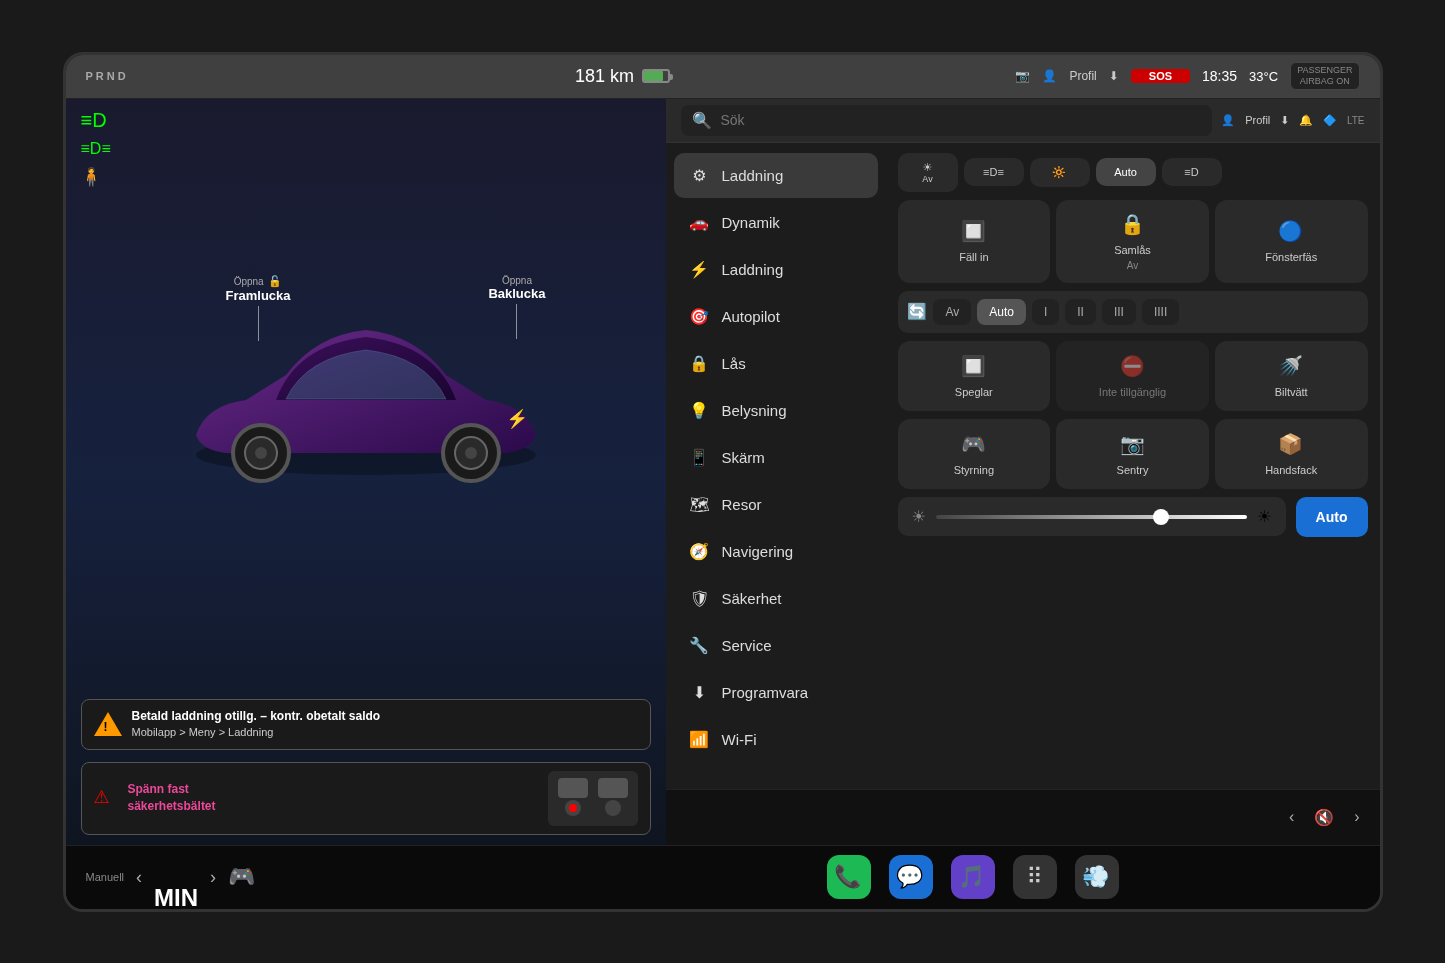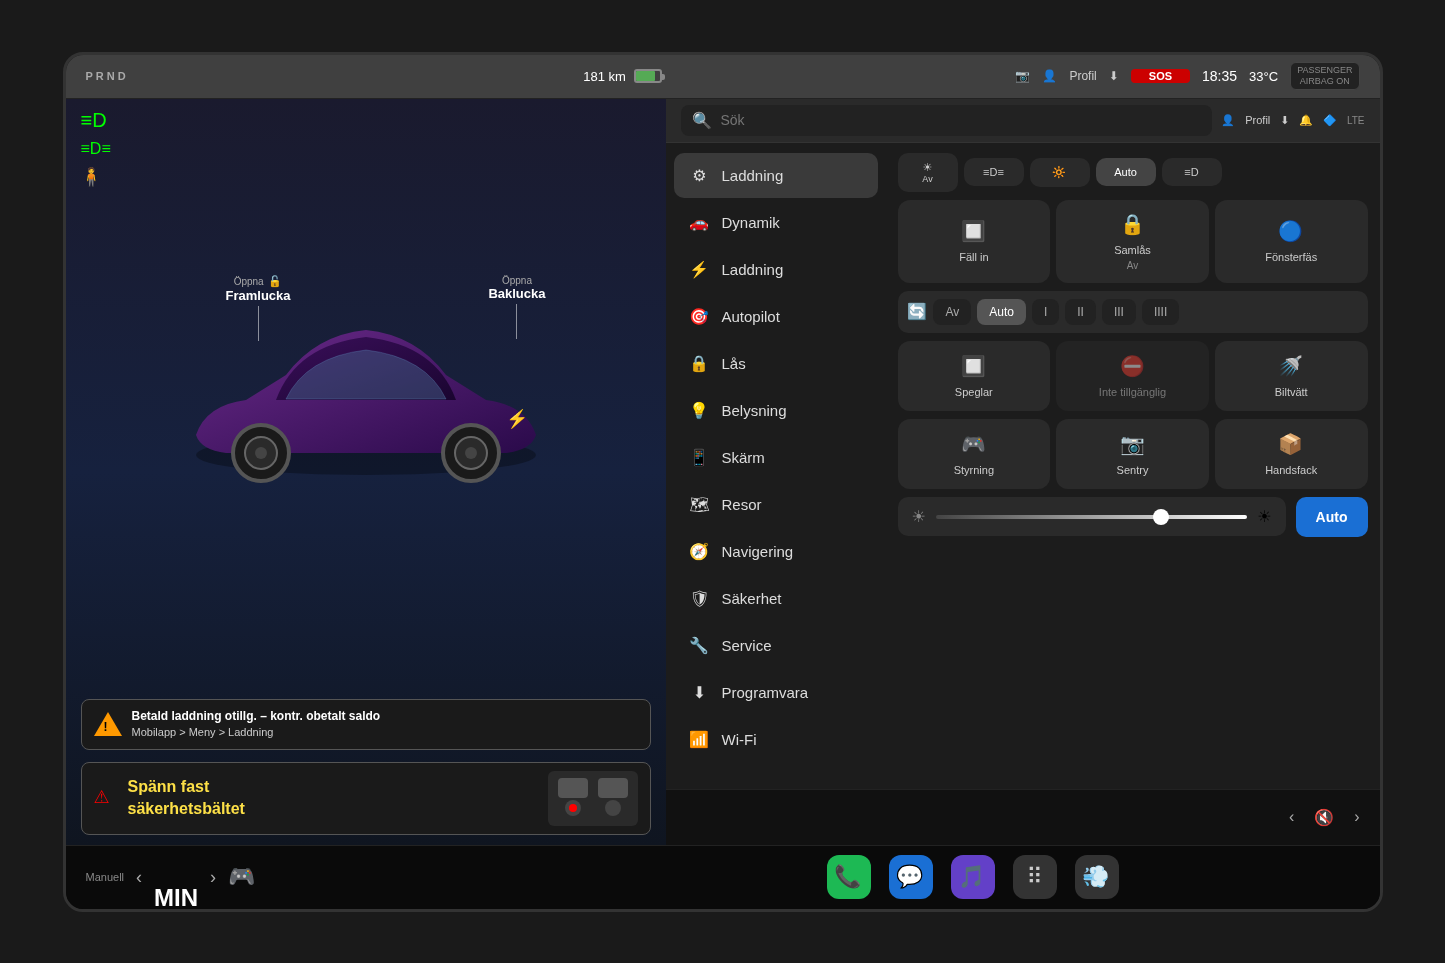--- a/index.html
+++ b/index.html
@@ -53,21 +53,21 @@
       flex: 1;
       display: flex;
       align-items: center;
       justify-content: center;
       gap: 8px;
       color: #ccc;
       font-size: 13px;
     }
     .range-display {
       color: #fff;
-      font-size: 13px;
+      font-size: 18px;
     }
     .battery-icon {
       width: 28px;
       height: 14px;
       border: 2px solid #888;
       border-radius: 3px;
       position: relative;
       display: inline-block;
     }
     .battery-icon::after {
@@ -198,21 +198,21 @@
       align-items: center;
       gap: 10px;
     }
     .seatbelt-icon {
       width: 24px;
       height: 24px;
       color: #f00;
       font-size: 18px;
       flex-shrink: 0;
     }
-    .seatbelt-text { font-size: 16px; color: #fde047; font-weight: 600; line-height: 1.4; }
+    .seatbelt-text { font-size: 12px; color: #ec4899; font-weight: 600; line-height: 1.4; }
     
     .right-panel {
       flex: 1;
       background: #1c1c1c;
       display: flex;
       flex-direction: column;
     }
     
     .search-bar {
       height: 44px;

